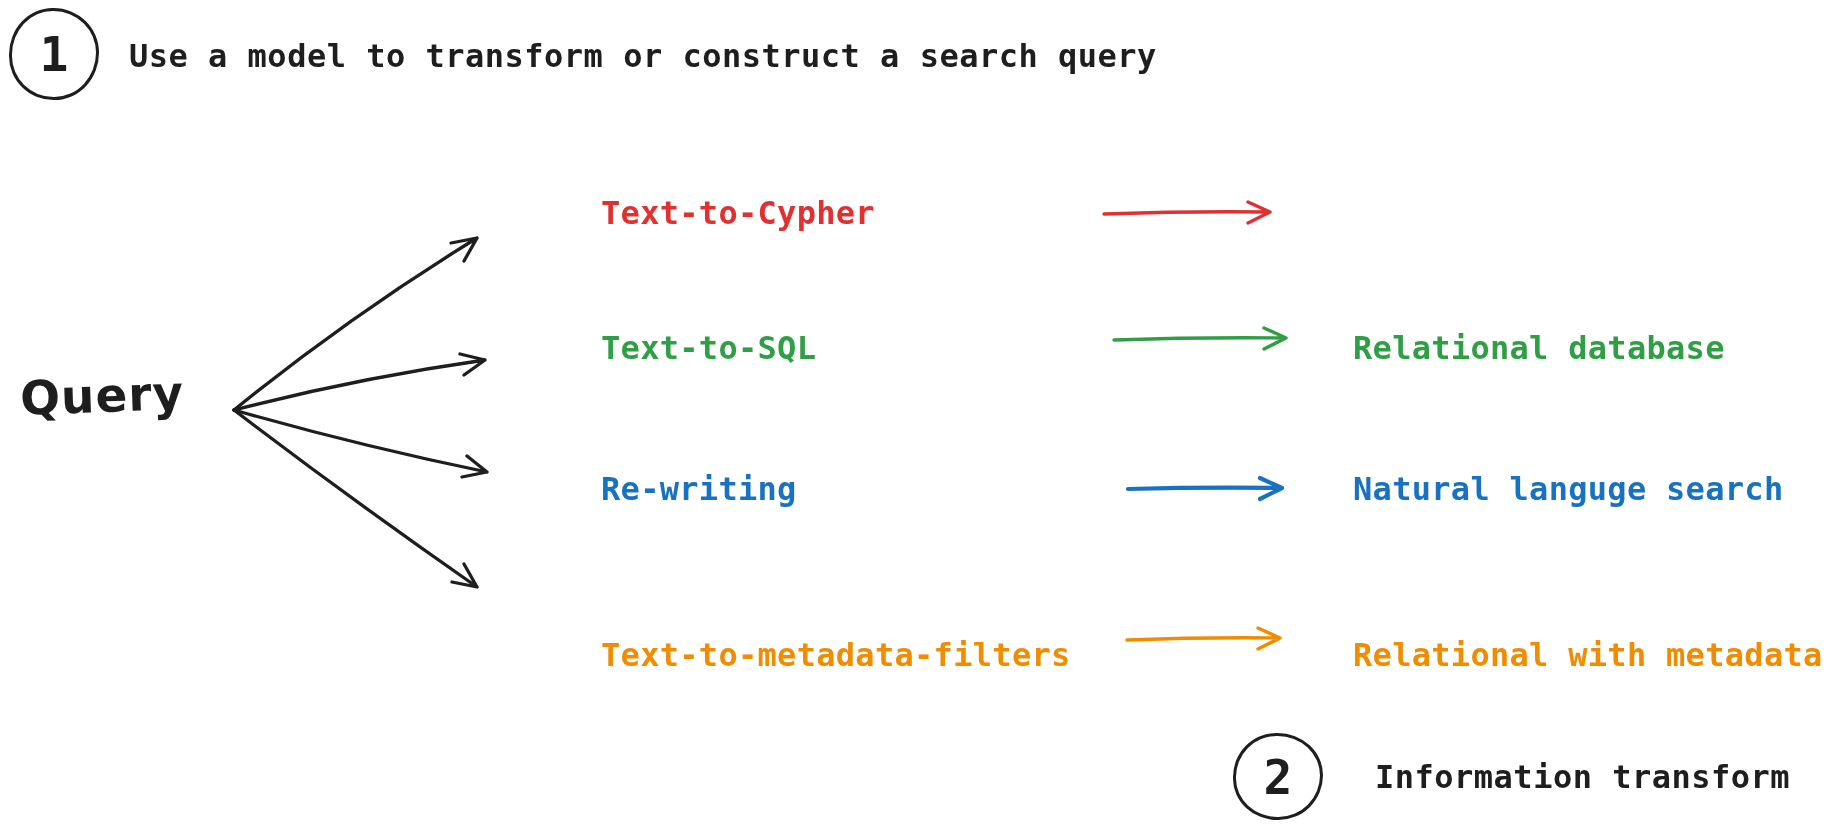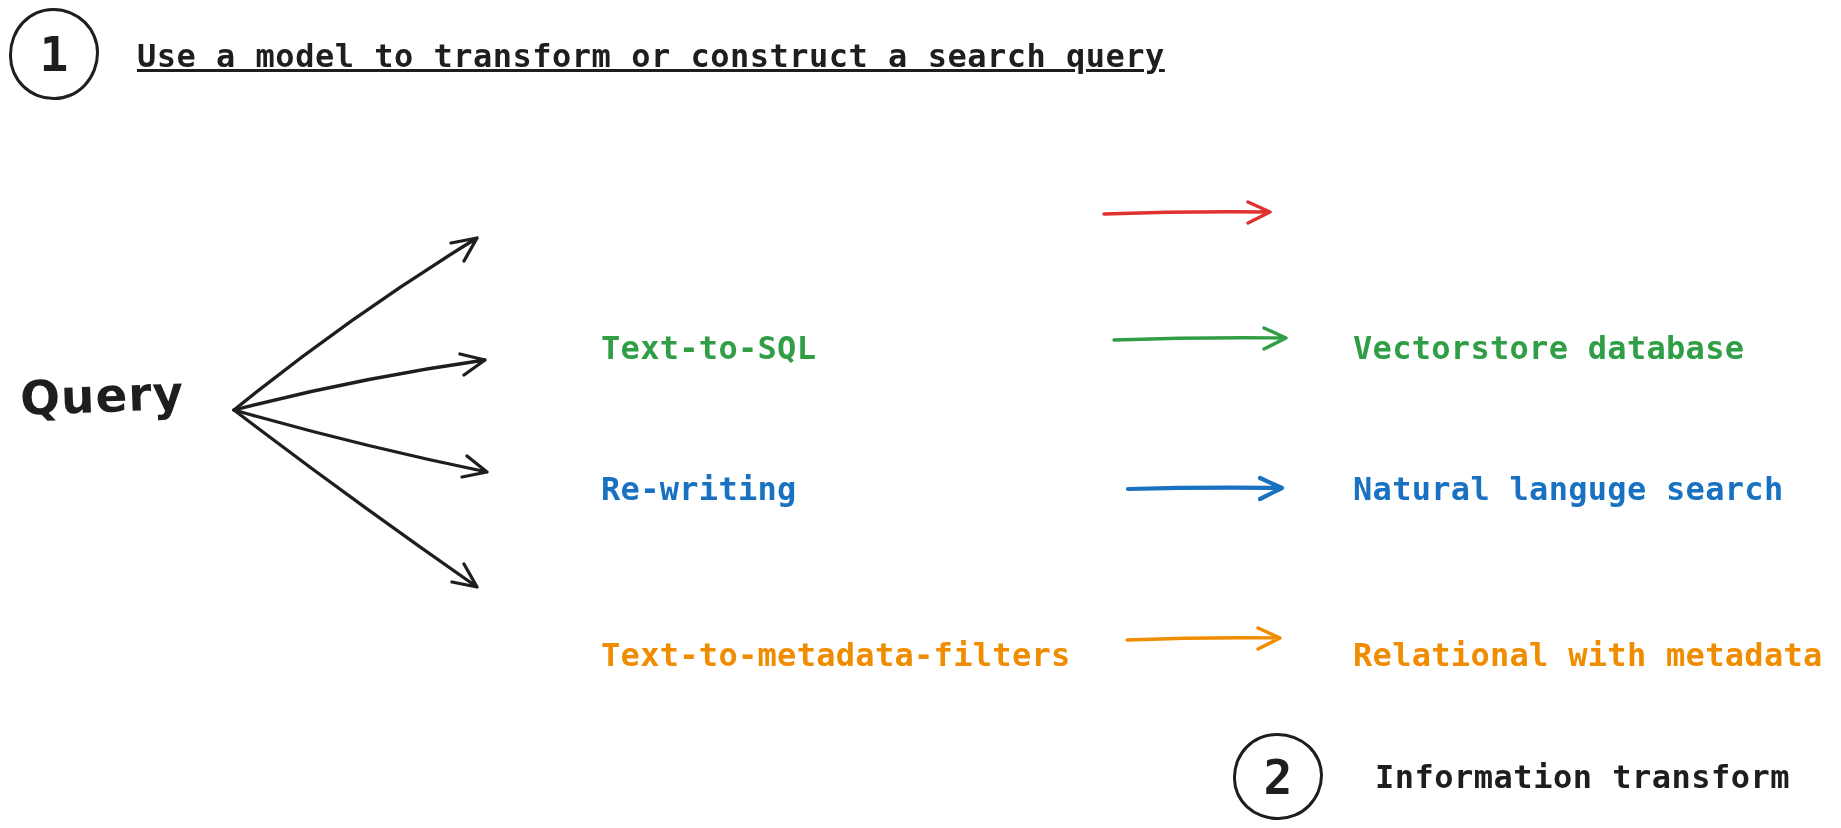--- a/index.html
+++ b/index.html
@@ -42,21 +42,21 @@
   #step1-circle { left: 9px; top: 8px; width: 90px; height: 92px; }
   #step2-circle { left: 1233px; top: 733px; width: 90px; height: 87px; }
   .heading {
     position: absolute;
     font-size: 32px;
     font-weight: 700;
     line-height: 32px;
     white-space: nowrap;
     letter-spacing: 0.5px;
   }
-  #step1-label { left: 137px; top: 40px; text-decoration: underline; }
+  #step1-label { left: 129px; top: 40px; }
   #step2-label { left: 1375px; top: 761px; }
   #query-label {
     position: absolute;
     left: 20px;
     top: 372px;
     font-family: "DejaVu Sans", "Liberation Sans", sans-serif;
     font-size: 47px;
     font-weight: 700;
     line-height: 1;
     transform: rotate(-2deg);
@@ -105,23 +105,24 @@
     </g>
   </svg>
 
   <div class="step-circle" id="step1-circle">
     <span class="num">1</span>
   </div>
   <div class="heading" id="step1-label">Use a model to transform or construct a search query</div>
 
   <div id="query-label">Query</div>
 
+  <div class="row-label method-label row-1" style="color: rgb(224, 49, 49);">Text-to-Cypher</div>
 
   <div class="row-label method-label row-2" style="color: rgb(47, 158, 68);">Text-to-SQL</div>
-  <div class="row-label target-label row-2" style="color: rgb(47, 158, 68);">Vectorstore database</div>
+  <div class="row-label target-label row-2" style="color: rgb(47, 158, 68);">Relational database</div>
 
   <div class="row-label method-label row-3" style="color: rgb(25, 113, 194);">Re-writing</div>
   <div class="row-label target-label row-3" style="color: rgb(25, 113, 194);">Natural languge search</div>
 
   <div class="row-label method-label row-4" style="color: rgb(240, 140, 0);">Text-to-metadata-filters</div>
   <div class="row-label target-label row-4" style="color: rgb(240, 140, 0);">Relational with metadata</div>
 
   <div class="step-circle" id="step2-circle">
     <span class="num">2</span>
   </div>

